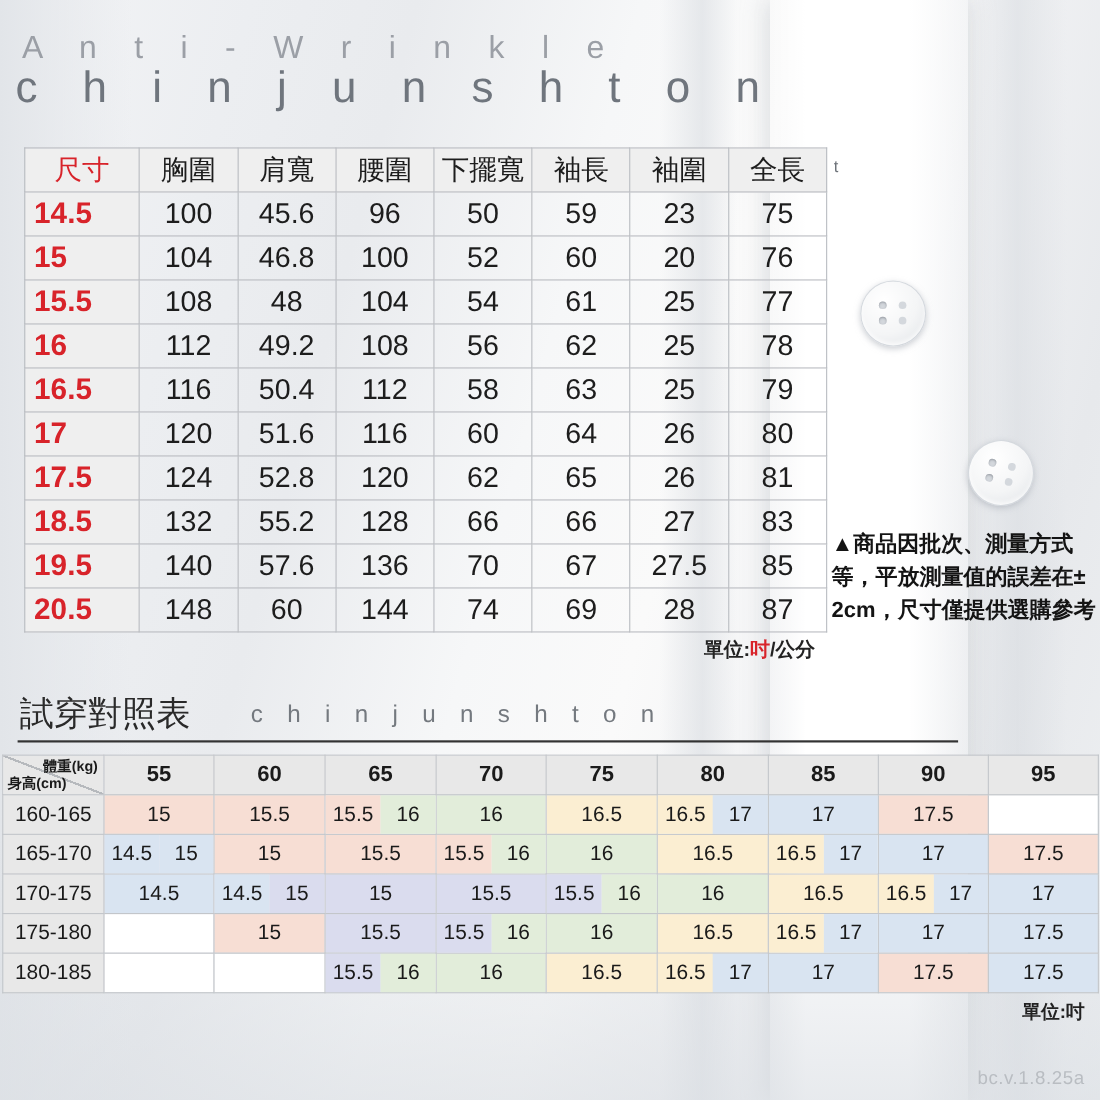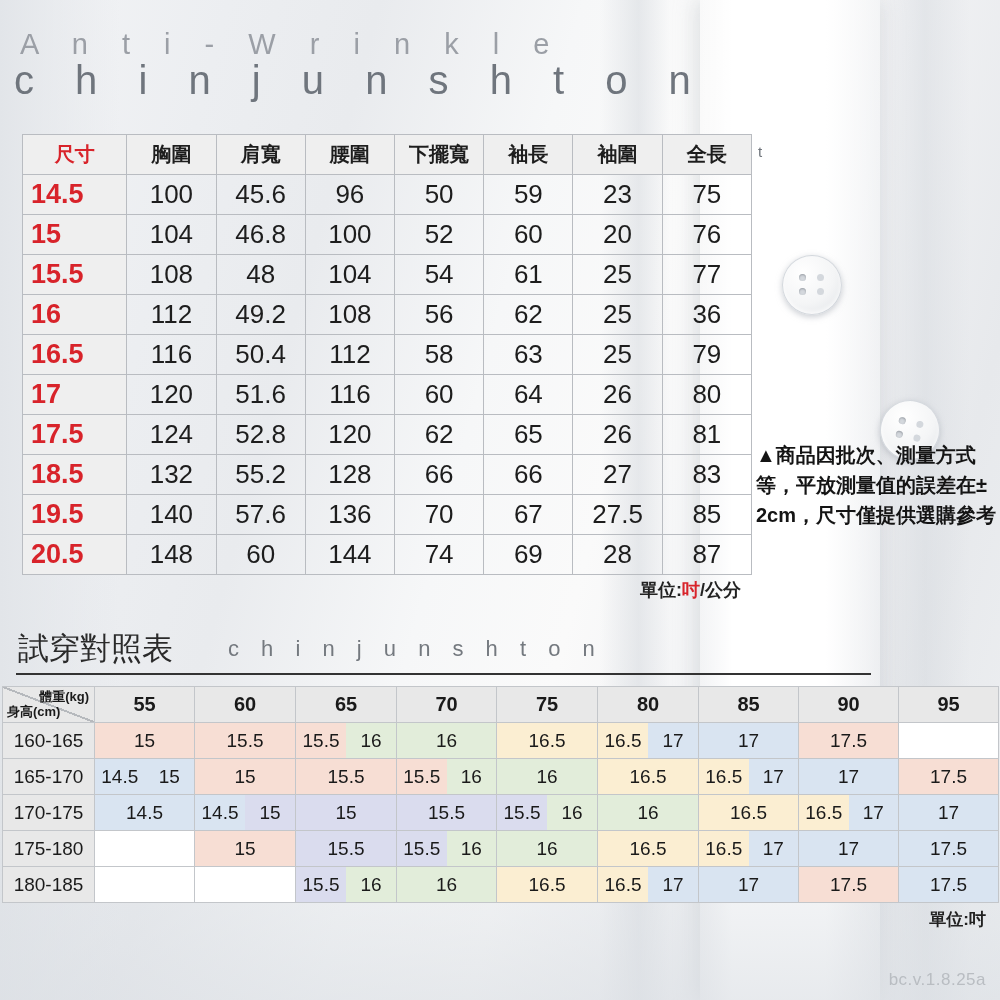--- a/index.html
+++ b/index.html
@@ -103,22 +103,22 @@
     border: 1px solid #b9bcc1;
     text-align: center;
     font-size: 26px;
     color: #1d1d1d;
     height: 39px;
     padding: 0;
     font-family: "Liberation Sans", sans-serif;
   }
   table.size-table thead th {
     background: #efefef;
-    font-weight: bold;
-    font-size: 20px;
+    font-weight: normal;
+    font-size: 25px;
   }
   table.size-table thead th.first-head {
     color: #d8232a;
   }
   table.size-table tbody td.rowhead {
     background: #efefef;
     color: #d8232a;
     font-weight: bold;
     text-align: left;
     padding-left: 8px;
@@ -139,21 +139,21 @@
   .t-mark {
     position: absolute;
     left: 758px; top: 143px;
     font-size: 15px;
     color: #6d7279;
   }
 
   
   .notice {
     position: absolute;
-    left: 756px; top: 440px;
+    left: 756px; top: 480px;
     width: 244px;
     font-size: 20px;
     line-height: 30px;
     color: #141414;
     font-weight: bold;
     letter-spacing: 0px;
   }
 
   
   .fit-title {
@@ -335,21 +335,21 @@
           <td>77</td>
         </tr>
         <tr>
           <td class="rowhead">16</td>
           <td>112</td>
           <td>49.2</td>
           <td>108</td>
           <td>56</td>
           <td>62</td>
           <td>25</td>
-          <td>36</td>
+          <td>78</td>
         </tr>
         <tr>
           <td class="rowhead">16.5</td>
           <td>116</td>
           <td>50.4</td>
           <td>112</td>
           <td>58</td>
           <td>63</td>
           <td>25</td>
           <td>79</td>

